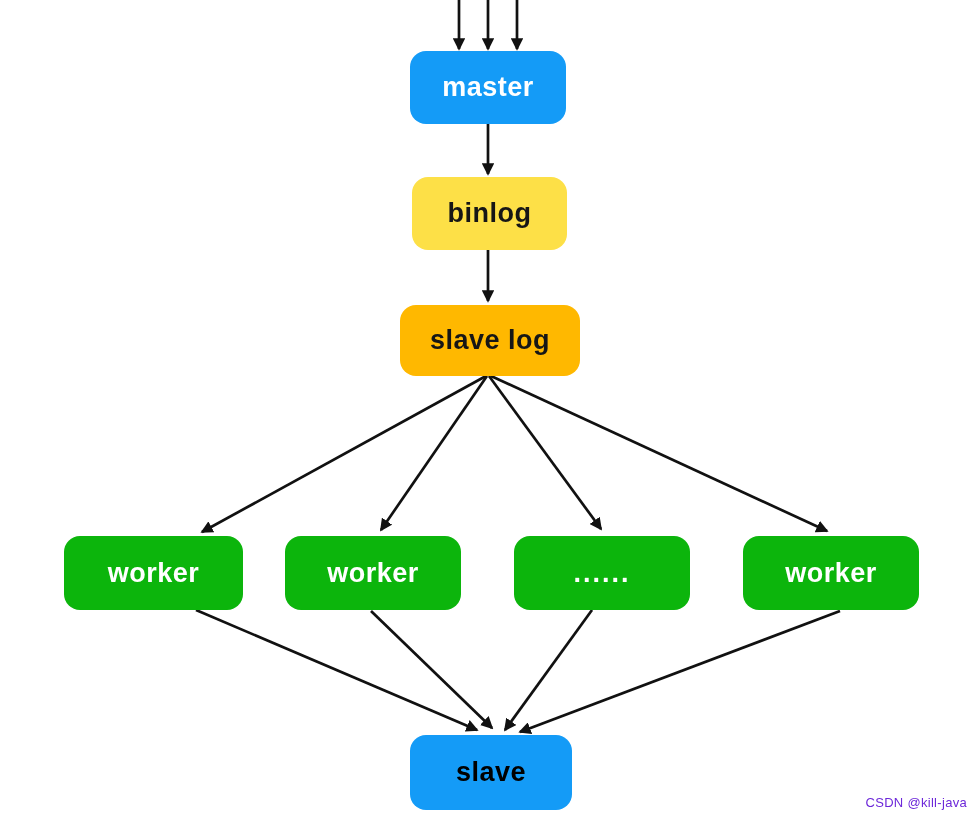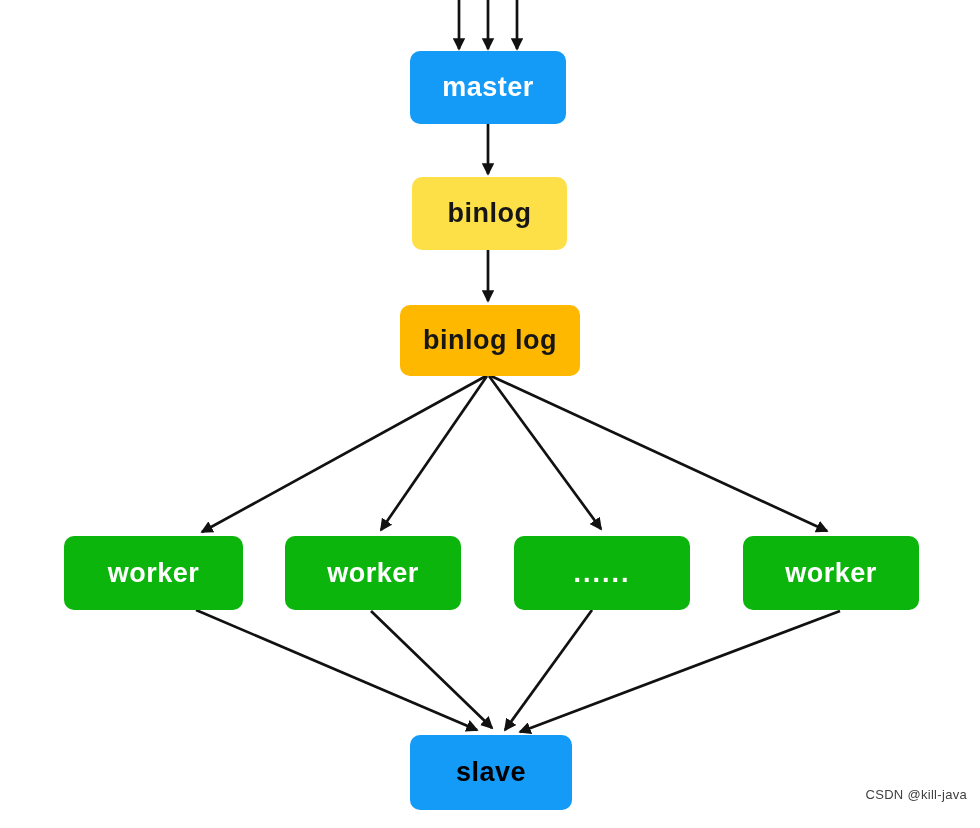--- a/index.html
+++ b/index.html
@@ -25,41 +25,41 @@
     height: 828px;
     pointer-events: none;
   }
   #edges line {
     stroke: #111111;
     stroke-width: 2.7;
     fill: none;
   }
   .node {
     position: absolute;
-    border-radius: 10px;
+    border-radius: 16px;
     display: flex;
     align-items: center;
     justify-content: center;
     box-sizing: border-box;
   }
   .node-label {
     font-size: 27px;
     font-weight: 700;
     letter-spacing: 0.5px;
     white-space: nowrap;
   }
   .node-label.ellipsis {
     letter-spacing: 2px;
   }
   #watermark {
     position: absolute;
     right: 13px;
-    bottom: 26px;
+    bottom: 18px;
     font-size: 13px;
-    color: #404040;
+    color: #6d28d9;
     letter-spacing: 0.3px;
   }
 </style>
 </head>
 <body>
 
 <div id="canvas">
 
   <svg id="edges" viewBox="0 0 980 828">
     <defs>
@@ -89,21 +89,21 @@
 
   <div class="node" style="left: 410px; top: 51px; width: 156px; height: 73px; background-color: rgb(20, 155, 247);">
     <span class="node-label" style="color: rgb(255, 255, 255);">master</span>
   </div>
 
   <div class="node" style="left: 412px; top: 177px; width: 155px; height: 73px; background-color: #fde047;">
     <span class="node-label" style="color: rgb(22, 22, 22);">binlog</span>
   </div>
 
   <div class="node" style="left: 400px; top: 305px; width: 180px; height: 71px; background-color: rgb(255, 184, 0);">
-    <span class="node-label" style="color: rgb(22, 22, 22);">binlog log</span>
+    <span class="node-label" style="color: rgb(22, 22, 22);">slave log</span>
   </div>
 
   <div class="node" style="left: 64px; top: 536px; width: 179px; height: 74px; background-color: rgb(12, 181, 12);">
     <span class="node-label" style="color: rgb(255, 255, 255);">worker</span>
   </div>
 
   <div class="node" style="left: 285px; top: 536px; width: 176px; height: 74px; background-color: rgb(12, 181, 12);">
     <span class="node-label" style="color: rgb(255, 255, 255);">worker</span>
   </div>
 

